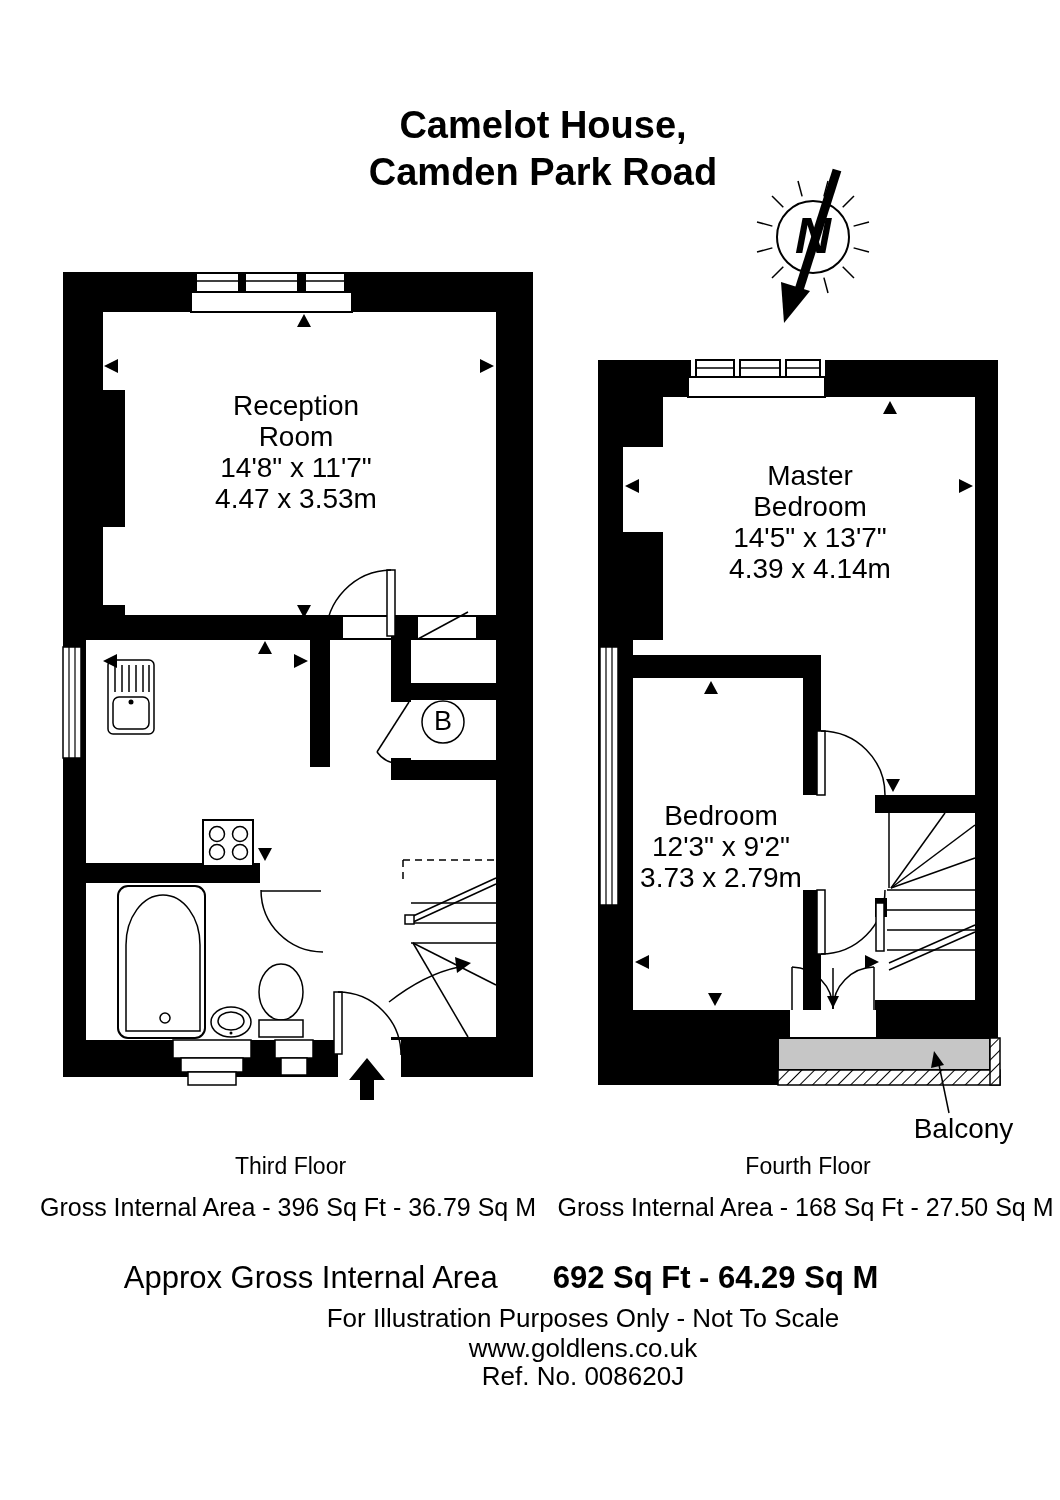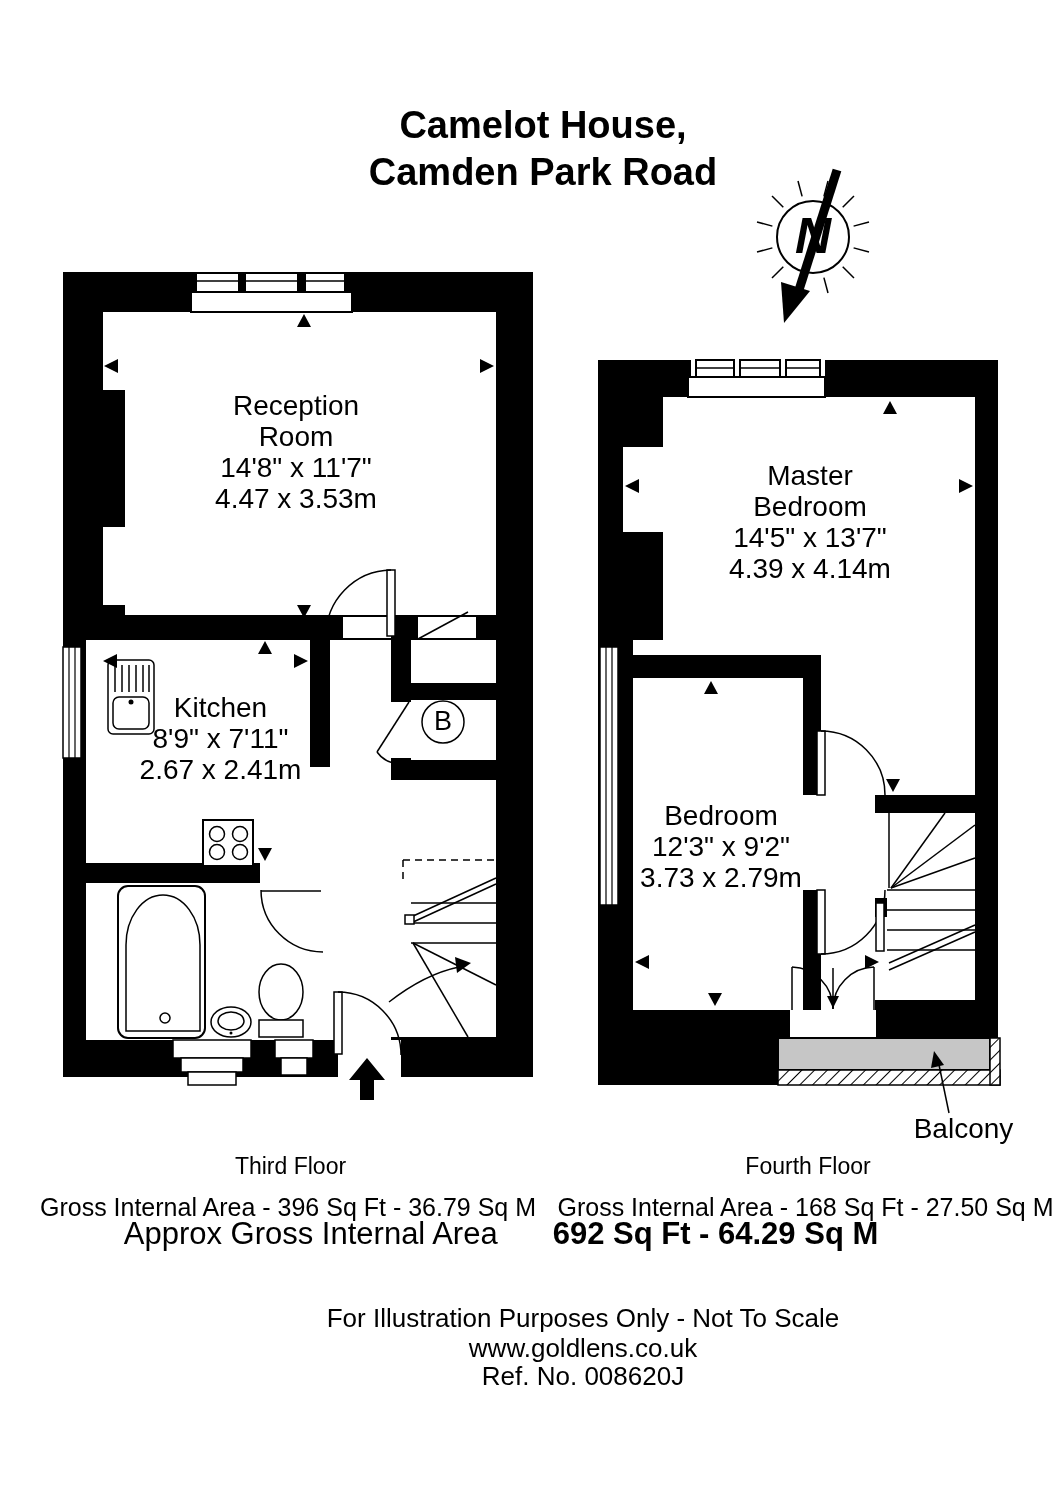--- a/index.html
+++ b/index.html
@@ -295,25 +295,20 @@
 
 <div class="t nlabel" style="left:770px;top:208px;width:60px;">N</div>
 
 <div class="t roomlabel" style="left:133px;top:390px;width:300px;">
   <div>Reception</div>
   <div>Room</div>
   <div>14'8" x 11'7"</div>
   <div>4.47 x 3.53m</div>
 </div>
 
-<div class="t roomlabel" style="left:80px;top:692px;width:255px;">
-  <div>Kitchen</div>
-  <div>8'9" x 7'11"</div>
-  <div>2.67 x 2.41m</div>
-</div>
 
 <div class="t blabel" style="left:410px;top:706px;width:40px;">B</div>
 
 <div class="t roomlabel" style="left:662px;top:460px;width:270px;">
   <div>Master</div>
   <div>Bedroom</div>
   <div>14'5" x 13'7"</div>
   <div>4.39 x 4.14m</div>
 </div>
 
@@ -323,20 +318,20 @@
   <div>3.73 x 2.79m</div>
 </div>
 
 <div class="t balconylabel" style="left:893px;top:1113px;width:115px;">Balcony</div>
 
 <div class="t floorname" style="left:30px;top:1153px;width:495px;">Third Floor</div>
 <div class="t floorarea" style="left:10px;top:1193px;width:530px;">Gross Internal Area - 396 Sq Ft  -  36.79 Sq M</div>
 <div class="t floorname" style="left:545px;top:1153px;width:500px;">Fourth Floor</div>
 <div class="t floorarea" style="left:535px;top:1193px;width:515px;">Gross Internal Area - 168 Sq Ft  -  27.50 Sq M</div>
 
-<div class="t f1" style="left:0;top:1216px;width:976px;">
+<div class="t f1" style="left:0;top:1260px;width:976px;">
   <span>Approx Gross Internal Area</span><span class="val">692 Sq Ft  -  64.29 Sq M</span>
 </div>
 <div class="t f2" style="left:0;top:1303px;width:1060px;">For Illustration Purposes Only - Not To Scale</div>
 <div class="t f2" style="left:0;top:1333px;width:1060px;">www.goldlens.co.uk</div>
 <div class="t f2" style="left:0;top:1361px;width:1060px;">Ref. No. 008620J</div>
 
 </div>
 
 </body></html>

